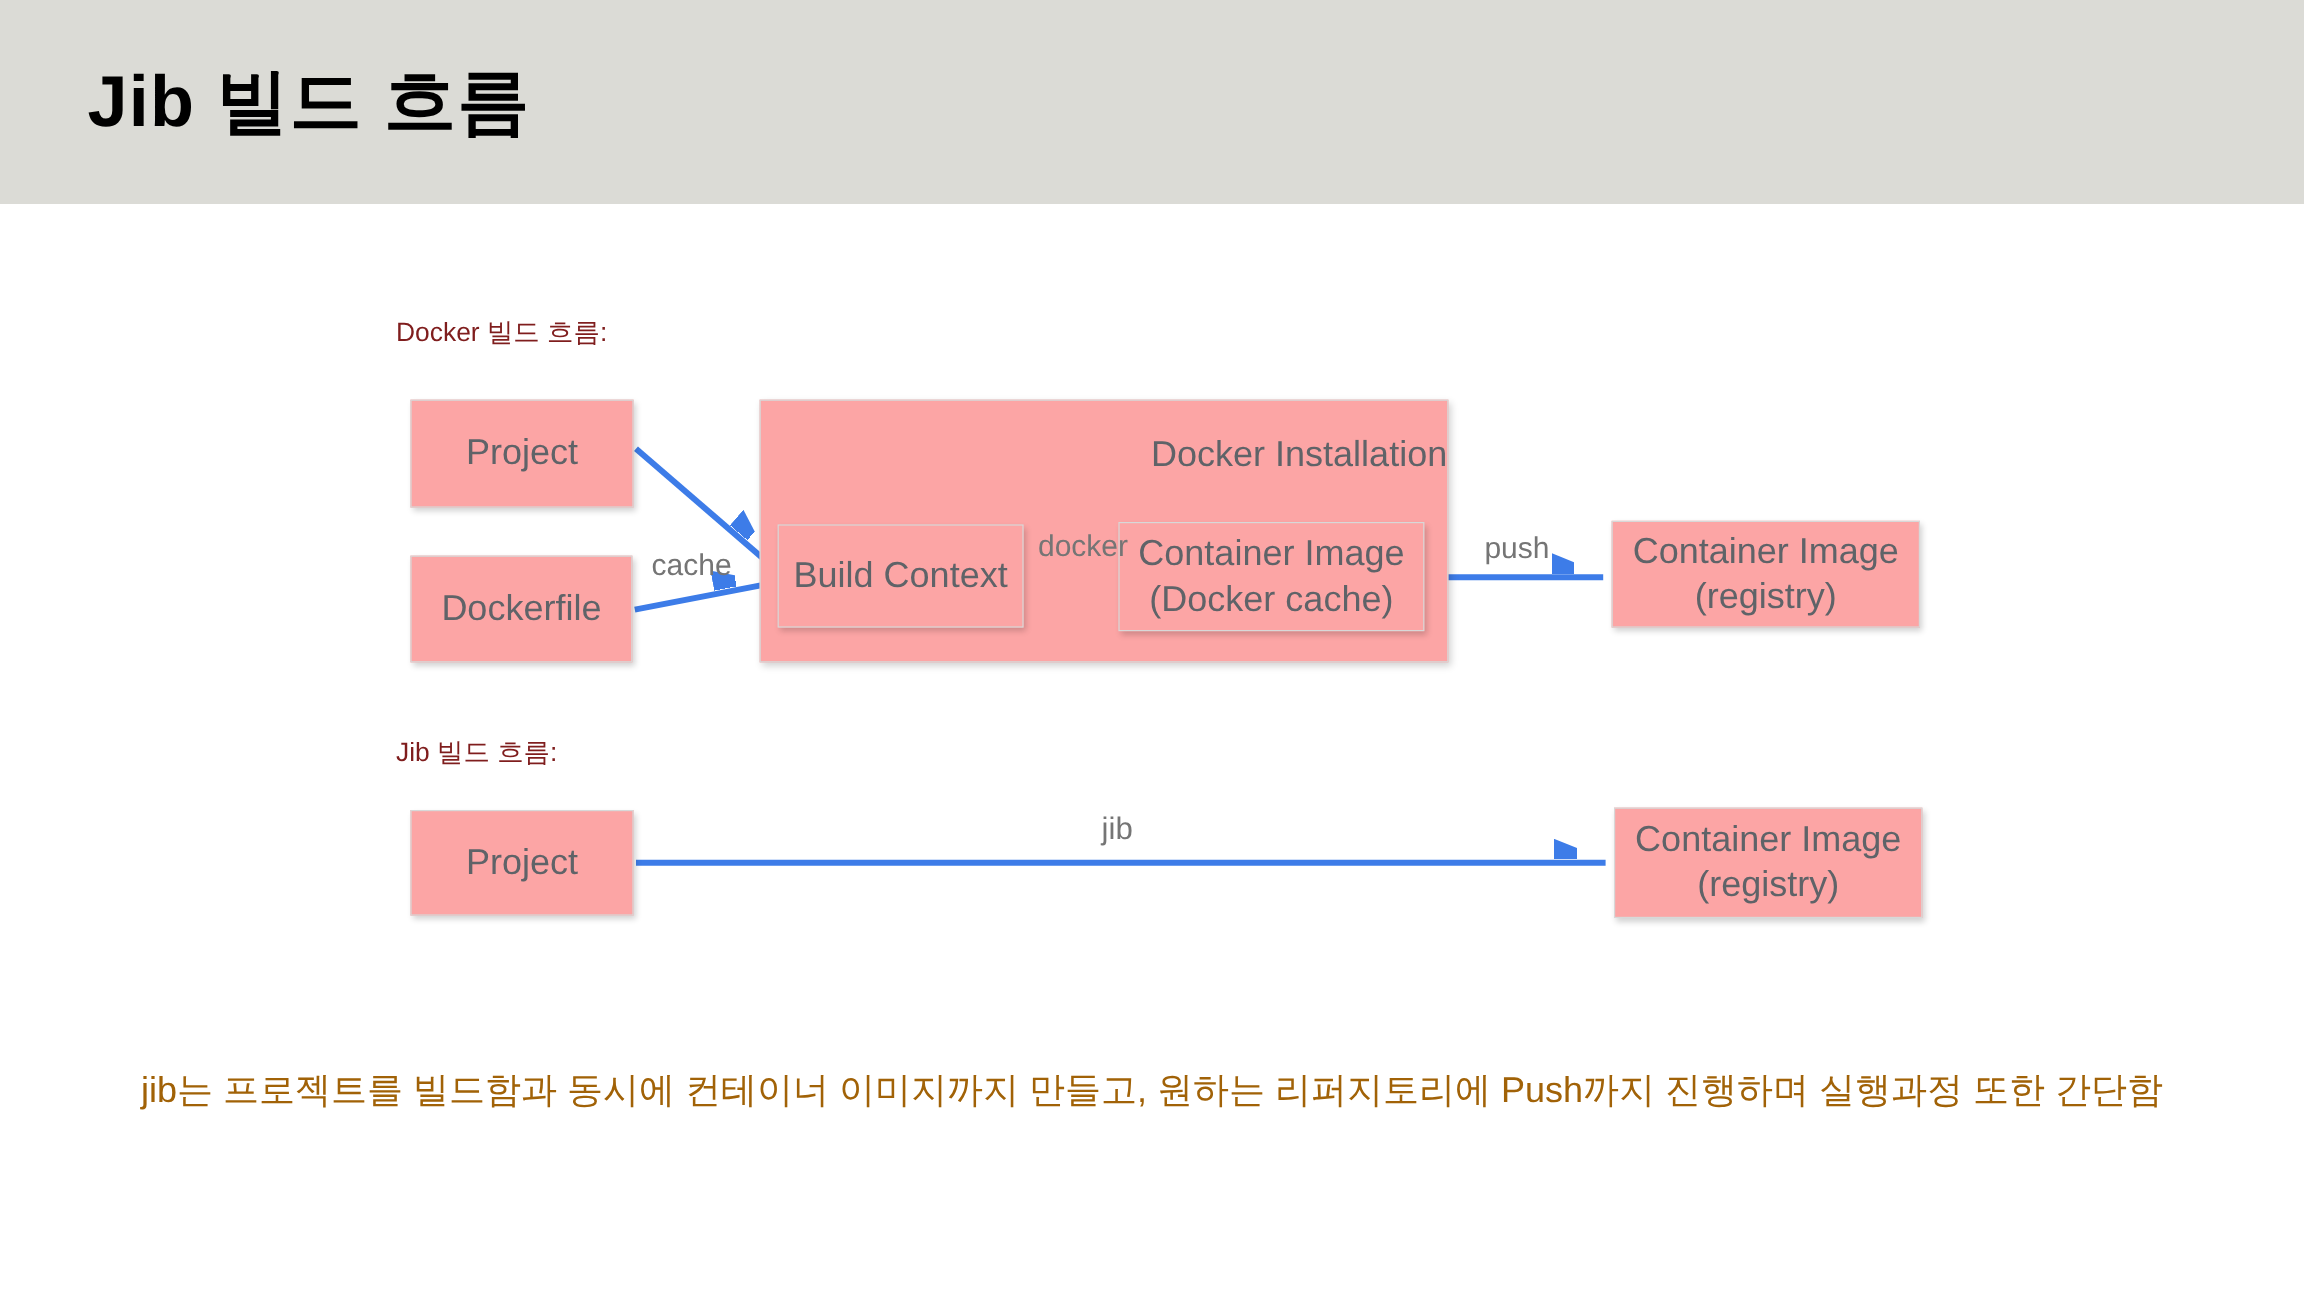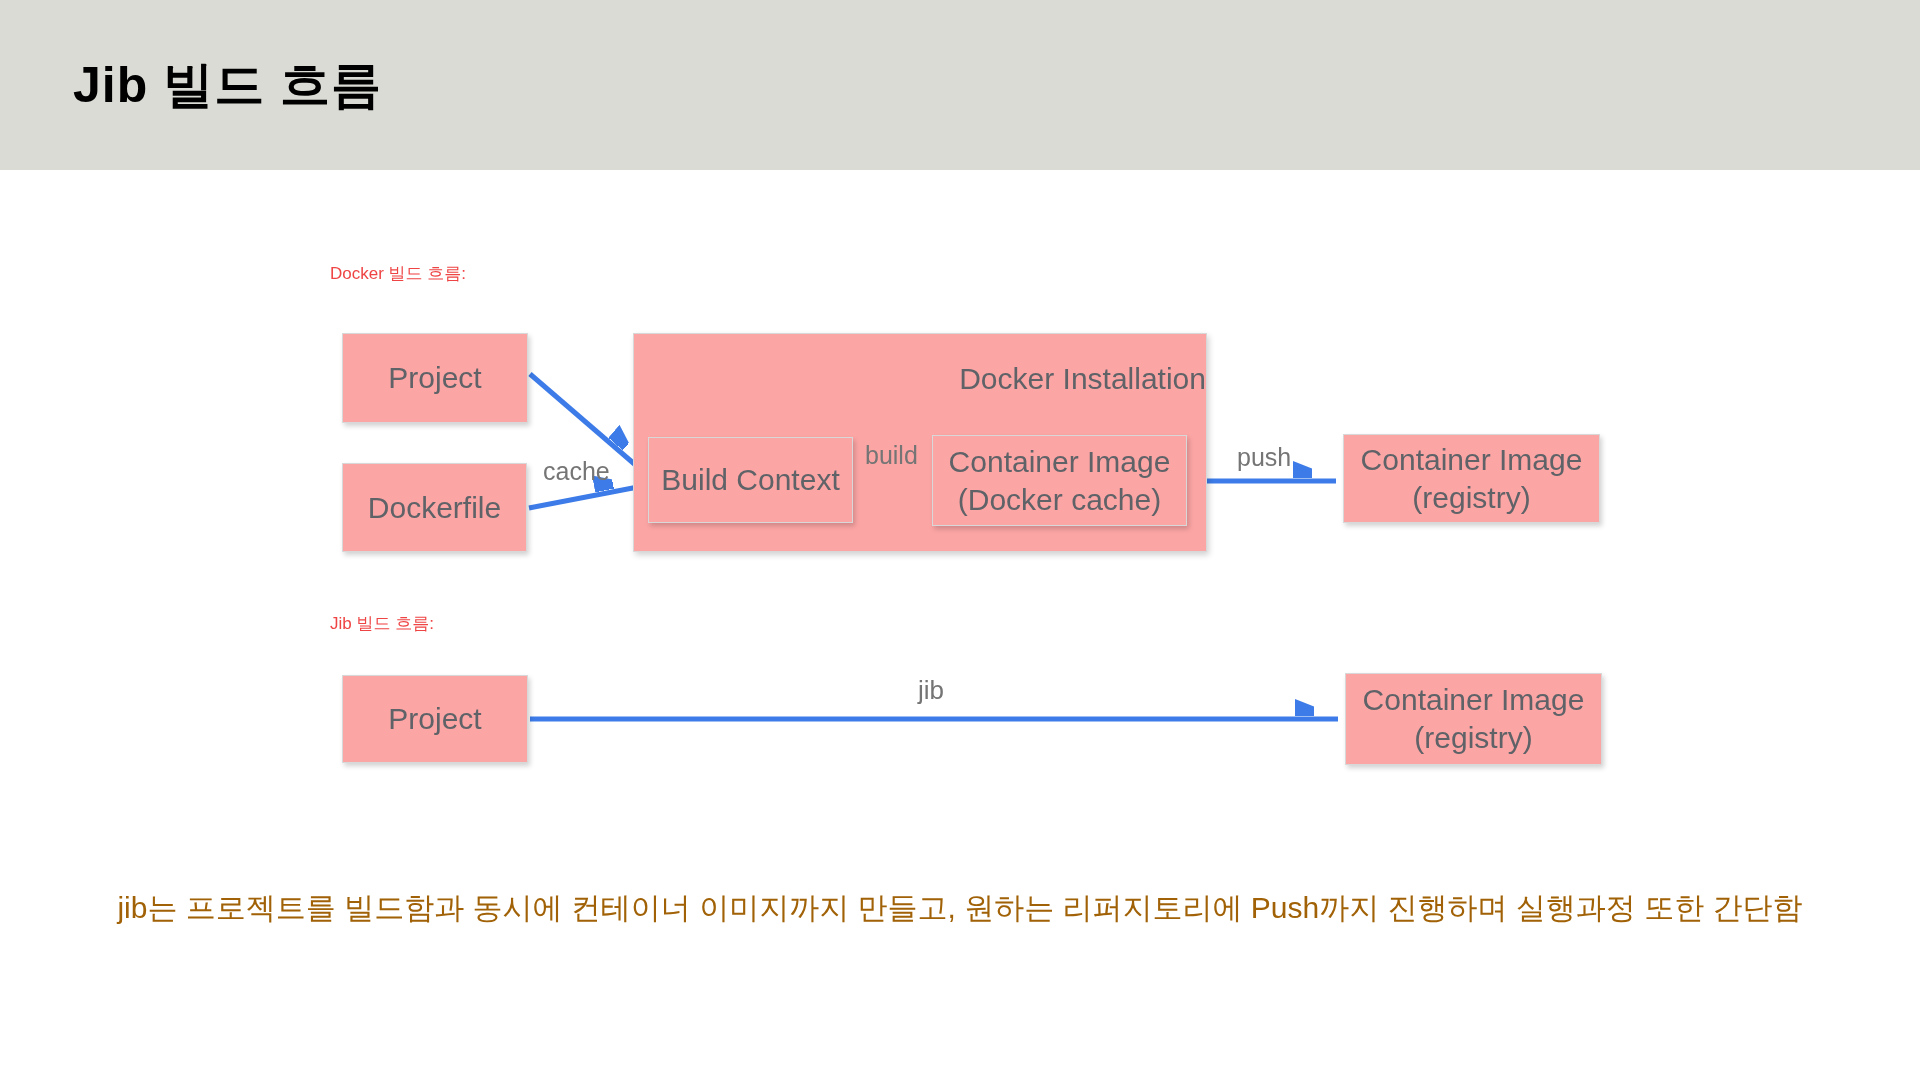--- a/index.html
+++ b/index.html
@@ -21,31 +21,31 @@
     position: absolute;
     left: 0; top: 0;
     width: 1920px;
     height: 170px;
     background: #dbdbd6;
   }
   .slide-title {
     position: absolute;
     left: 73px;
     top: 36px;
-    font-size: 50px;
+    font-size: 60px;
     font-weight: 800;
     letter-spacing: 1px;
     color: #000000;
     line-height: 98px;
     white-space: nowrap;
   }
   .section-label {
     position: absolute;
-    font-size: 17px;
-    color: #ef4444;
+    font-size: 22px;
+    color: #7f1d1d;
     white-space: nowrap;
   }
   .node {
     position: absolute;
     background: #fca5a5;
     border: 1px solid #d8d8d8;
     box-shadow: 2px 3px 5px rgba(0,0,0,0.18);
     color: #5f6368;
     font-size: 30px;
     display: flex;
@@ -133,21 +133,21 @@
   </div>
 
   <div class="node two-line" style="left:1343px; top:434px; width:257px; height:89px;">
     <div>
       <span>Container Image</span>
       <span>(registry)</span>
     </div>
   </div>
 
   <div class="edge-label" style="left:543px; top:457px;">cache</div>
-  <div class="edge-label" style="left:865px; top:441px;">build</div>
+  <div class="edge-label" style="left:865px; top:441px;">docker</div>
   <div class="edge-label" style="left:1237px; top:443px;">push</div>
 
   <div class="node" style="left:342px; top:675px; width:186px; height:88px;">
     <span>Project</span>
   </div>
 
   <div class="node two-line" style="left:1345px; top:673px; width:257px; height:92px;">
     <div>
       <span>Container Image</span>
       <span>(registry)</span>

